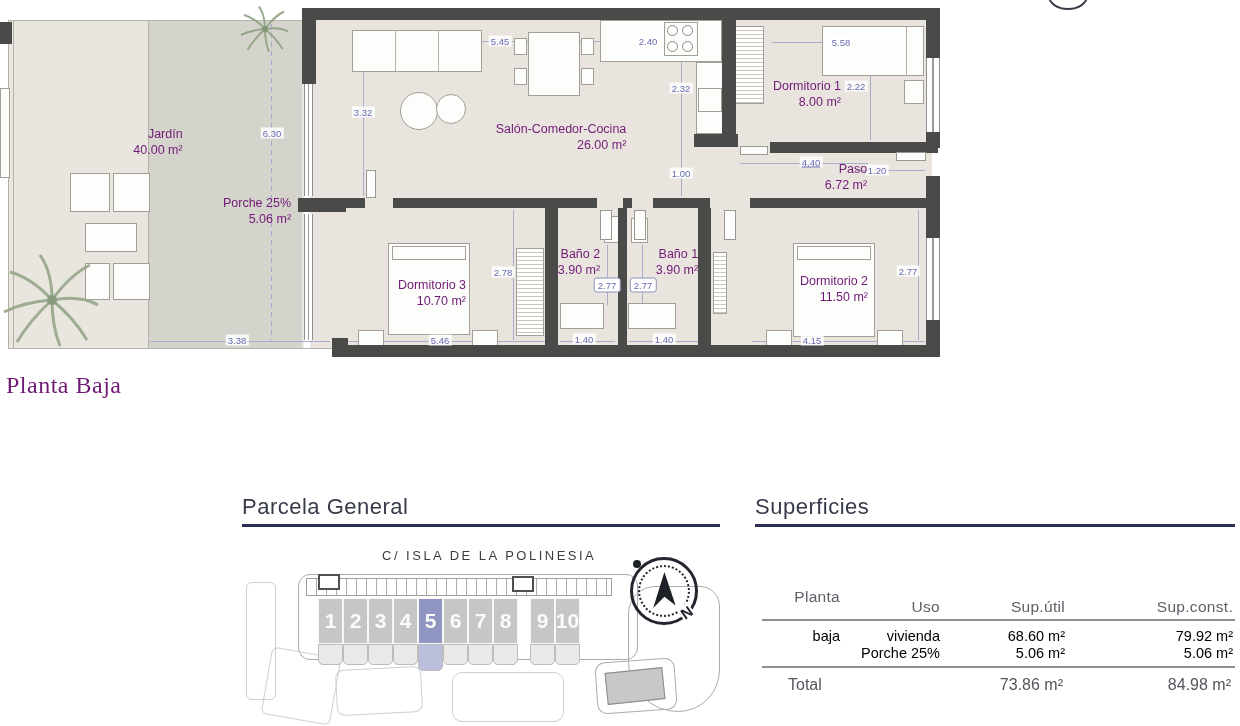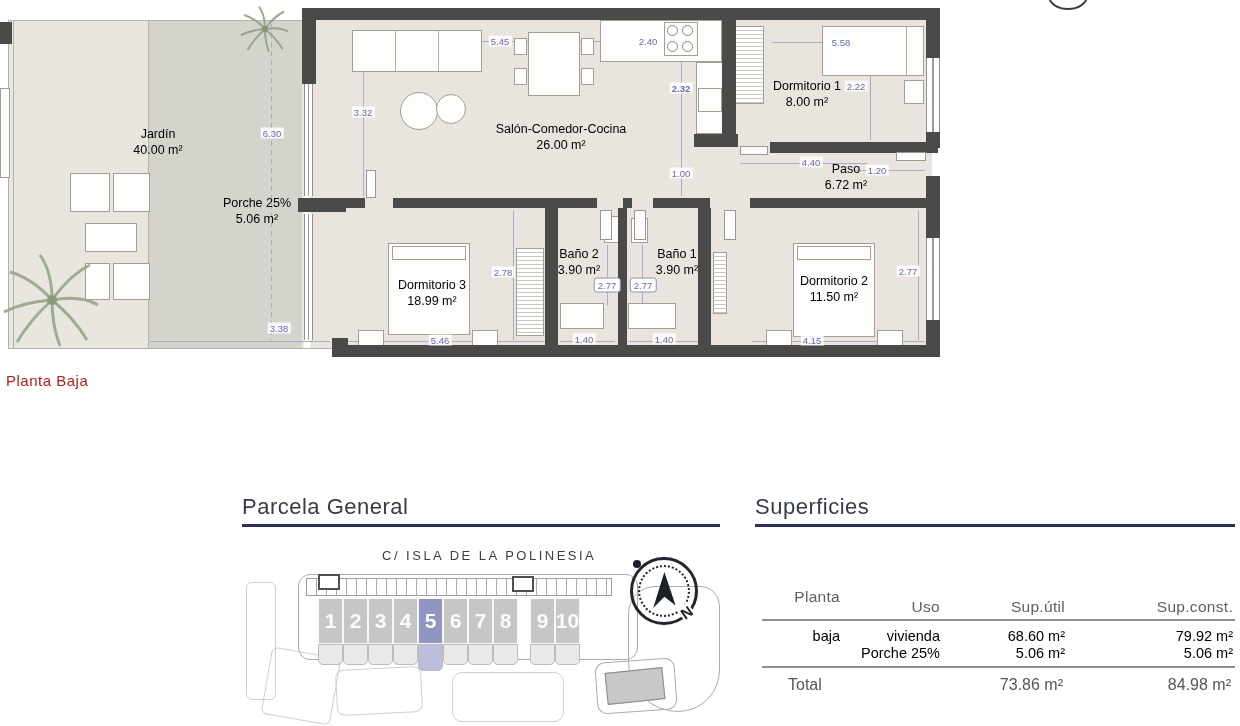--- a/index.html
+++ b/index.html
@@ -18,23 +18,23 @@
   .furn.round{border-radius:50%;}
   .hatch{position:absolute;border:1px solid #a39f96;z-index:2;box-sizing:border-box;
          background:repeating-linear-gradient(180deg,#ffffff 0 3px,#c9c6be 3px 4px);}
   .fline{position:absolute;background:#b5b2a9;z-index:2;}
   .burner{position:absolute;width:11px;height:11px;border:1px solid #8a877f;border-radius:50%;background:#fff;z-index:3;box-sizing:border-box;}
   .dline{position:absolute;background:#a9accd;z-index:1;}
   .dline.dash{background:repeating-linear-gradient(180deg,#a3a7cb 0 5px,transparent 5px 9px);}
   .dim{position:absolute;transform:translate(-50%,-50%);font-size:9.5px;color:#666bb0;
        background:rgba(255,255,255,0.85);padding:0 2px;white-space:nowrap;z-index:5;}
   .dim.boxed{border:1px solid #8d90bb;border-radius:3px;padding:1px 3px;background:#fff;}
-  .room{position:absolute;transform:translate(-50%,-50%);text-align:center;font-size:12.5px;
-        color:#000000;line-height:1.3;white-space:nowrap;z-index:5;}
-  .plabel{position:absolute;font-size:15px;color:#b91c1c;letter-spacing:0.5px;}
+  .room{position:absolute;transform:translate(-50%,-50%);text-align:right;font-size:12.5px;
+        color:#701a75;line-height:1.3;white-space:nowrap;z-index:5;}
+  .plabel{position:absolute;font-size:24px;color:#701a75;letter-spacing:0.5px;font-family:Liberation Serif, serif;}
   
   .stitle{position:absolute;font-size:22px;color:#363a49;letter-spacing:0.5px;}
   .sline{position:absolute;background:#2b2f58;height:3px;}
   .street{position:absolute;font-size:13px;color:#3e3e3e;letter-spacing:2.5px;white-space:nowrap;}
   .outl{position:absolute;border:1px solid #ababab;box-sizing:border-box;}
   .faint{position:absolute;border:1px solid #cfcfcf;box-sizing:border-box;}
   .strip{position:absolute;border:1px solid #9f9f9f;box-sizing:border-box;
          background:repeating-linear-gradient(90deg,transparent 0 9px,#ababab 9px 10px);}
   .gate{position:absolute;border:2px solid #4f4f4f;background:#fff;box-sizing:border-box;z-index:2;}
   .plots{position:absolute;display:flex;z-index:2;}
@@ -195,29 +195,29 @@
   <div class="dline" style="left:513px;top:210px;width:1px;height:130px;"></div>
   <div class="dline" style="left:345px;top:341px;width:200px;height:1px;"></div>
   <div class="dline" style="left:607px;top:245px;width:1px;height:60px;"></div>
   <div class="dline" style="left:642px;top:245px;width:1px;height:60px;"></div>
   <div class="dline" style="left:560px;top:341px;width:55px;height:1px;"></div>
   <div class="dline" style="left:628px;top:341px;width:72px;height:1px;"></div>
   <div class="dline" style="left:918px;top:210px;width:1px;height:130px;"></div>
   <div class="dline" style="left:752px;top:341px;width:173px;height:1px;"></div>
 
   <div class="dim" style="left:272px;top:133px;">6.30</div>
-  <div class="dim" style="left:237px;top:328px;margin-left:42px;">3.38</div>
+  <div class="dim" style="left:237px;top:340px;">3.38</div>
   <div class="dim" style="left:363px;top:112px;">3.32</div>
   <div class="dim" style="left:500px;top:41px;">5.45</div>
   <div class="dim" style="left:648px;top:41px;">2.40</div>
-  <div class="dim" style="left:681px;top:88px;font-weight:bold;">2.32</div>
+  <div class="dim" style="left:681px;top:88px;">2.32</div>
   <div class="dim" style="left:681px;top:173px;">1.00</div>
   <div class="dim" style="left:841px;top:42px;">5.58</div>
   <div class="dim" style="left:856px;top:86px;">2.22</div>
-  <div class="dim" style="left:811px;top:162px;">4.40</div>
+  <div class="dim" style="left:811px;top:162px;text-decoration:underline;">4.40</div>
   <div class="dim" style="left:877px;top:170px;">1.20</div>
   <div class="dim" style="left:503px;top:272px;">2.78</div>
   <div class="dim" style="left:440px;top:340px;">5.46</div>
   <div class="dim boxed" style="left:607px;top:285px;">2.77</div>
   <div class="dim boxed" style="left:643px;top:285px;">2.77</div>
   <div class="dim" style="left:584px;top:339px;">1.40</div>
   <div class="dim" style="left:664px;top:339px;">1.40</div>
   <div class="dim" style="left:908px;top:271px;">2.77</div>
   <div class="dim" style="left:812px;top:340px;">4.15</div>
 
@@ -244,21 +244,21 @@
   <div class="room" style="left:579px;top:262px;">
     <div>Baño 2</div>
     <div>3.90 m²</div>
   </div>
   <div class="room" style="left:677px;top:262px;">
     <div>Baño 1</div>
     <div>3.90 m²</div>
   </div>
   <div class="room" style="left:432px;top:293px;">
     <div>Dormitorio 3</div>
-    <div>18.99 m²</div>
+    <div>10.70 m²</div>
   </div>
   <div class="room" style="left:834px;top:289px;">
     <div>Dormitorio 2</div>
     <div>11.50 m²</div>
   </div>
 
   <div class="plabel" style="left:6px;top:372px;">Planta Baja</div>
 </div>
 
 <div class="arc" style="left:1048px;top:-18px;width:40px;height:28px;"></div>

